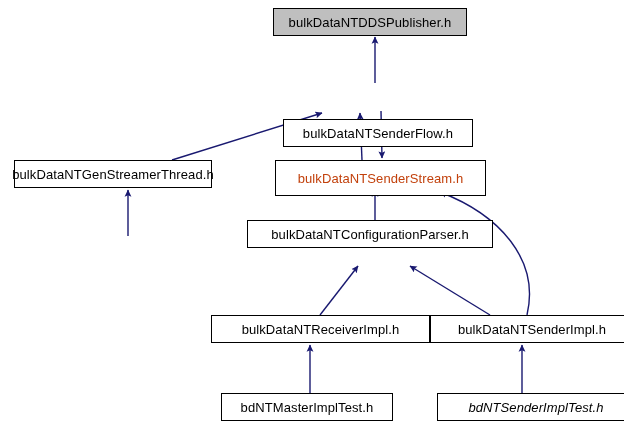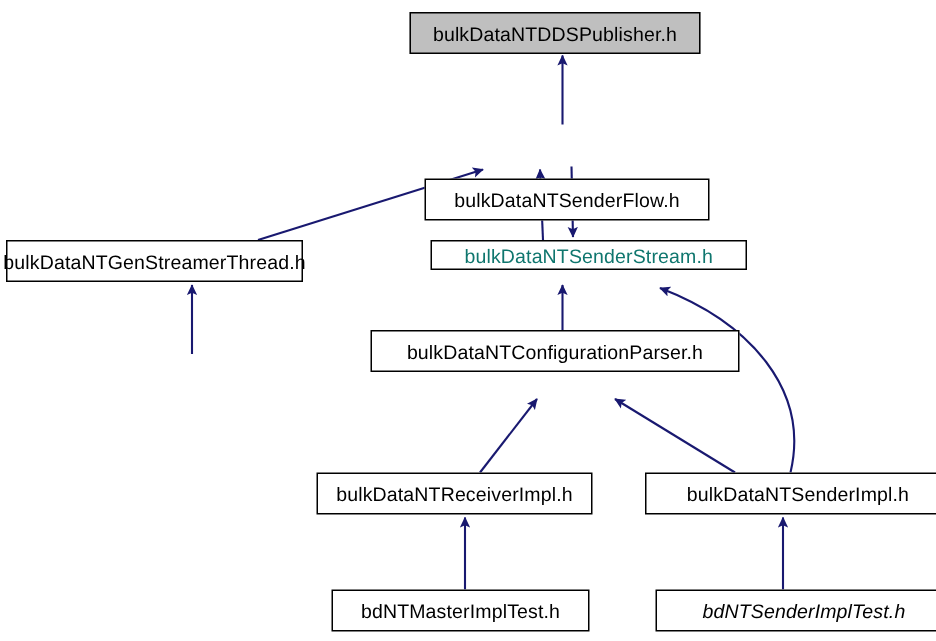--- a/index.html
+++ b/index.html
@@ -70,30 +70,30 @@
         <path d="M 522 393 L 522 345" fill="none" stroke="#191970" stroke-width="1.4" marker-end="url(#arrowhead)"></path>
       </g>
   </svg>
 
   <div class="node highlight" style="left: 273px; top: 8px; width: 194px; height: 28px; background: rgb(191, 191, 191); border-color: rgb(0, 0, 0); color: rgb(0, 0, 0);">
     <span class="node-label">bulkDataNTDDSPublisher.h</span>
   </div>
   <div class="node" style="left: 283px; top: 83px; width: 190px; height: 28px; background: rgb(255, 255, 255); border-color: rgb(0, 0, 0); color: rgb(0, 0, 0); margin-top: 36px;">
     <span class="node-label">bulkDataNTSenderFlow.h</span>
   </div>
-  <div class="node" style="left: 4px; top: 160px; width: 198px; height: 28px; background: rgb(255, 255, 255); border-color: rgb(0, 0, 0); color: rgb(0, 0, 0);">
+  <div class="node" style="left: 14px; top: 160px; width: 198px; height: 28px; background: rgb(255, 255, 255); border-color: rgb(0, 0, 0); color: rgb(0, 0, 0);">
     <span class="node-label">bulkDataNTGenStreamerThread.h</span>
   </div>
-  <div class="node" style="left: 275px; top: 160px; width: 211px; height: 20px; background: rgb(255, 255, 255); border-color: rgb(0, 0, 0); color: #0f766e; margin-left: 12px;">
+  <div class="node" style="left: 275px; top: 160px; width: 211px; height: 36px; background: rgb(255, 255, 255); border-color: rgb(0, 0, 0); color: #c2410c;">
     <span class="node-label">bulkDataNTSenderStream.h</span>
   </div>
   <div class="node" style="left: 247px; top: 220px; width: 246px; height: 28px; background: rgb(255, 255, 255); border-color: rgb(0, 0, 0); color: rgb(0, 0, 0);">
     <span class="node-label">bulkDataNTConfigurationParser.h</span>
   </div>
-  <div class="node" style="left: 211px; top: 315px; width: 184px; height: 28px; background: rgb(255, 255, 255); border-color: rgb(0, 0, 0); color: rgb(0, 0, 0);">
+  <div class="node" style="left: 211px; top: 315px; width: 219px; height: 28px; background: rgb(255, 255, 255); border-color: rgb(0, 0, 0); color: rgb(0, 0, 0);">
     <span class="node-label">bulkDataNTReceiverImpl.h</span>
   </div>
   <div class="node" style="left: 430px; top: 315px; width: 204px; height: 28px; background: rgb(255, 255, 255); border-color: rgb(0, 0, 0); color: rgb(0, 0, 0);">
     <span class="node-label">bulkDataNTSenderImpl.h</span>
   </div>
   <div class="node" style="left: 221px; top: 393px; width: 172px; height: 28px; background: rgb(255, 255, 255); border-color: rgb(0, 0, 0); color: rgb(0, 0, 0);">
     <span class="node-label">bdNTMasterImplTest.h</span>
   </div>
   <div class="node" style="left: 437px; top: 393px; width: 198px; height: 28px; background: rgb(255, 255, 255); border-color: rgb(0, 0, 0); color: rgb(0, 0, 0); font-style: italic;">
     <span class="node-label">bdNTSenderImplTest.h</span>

